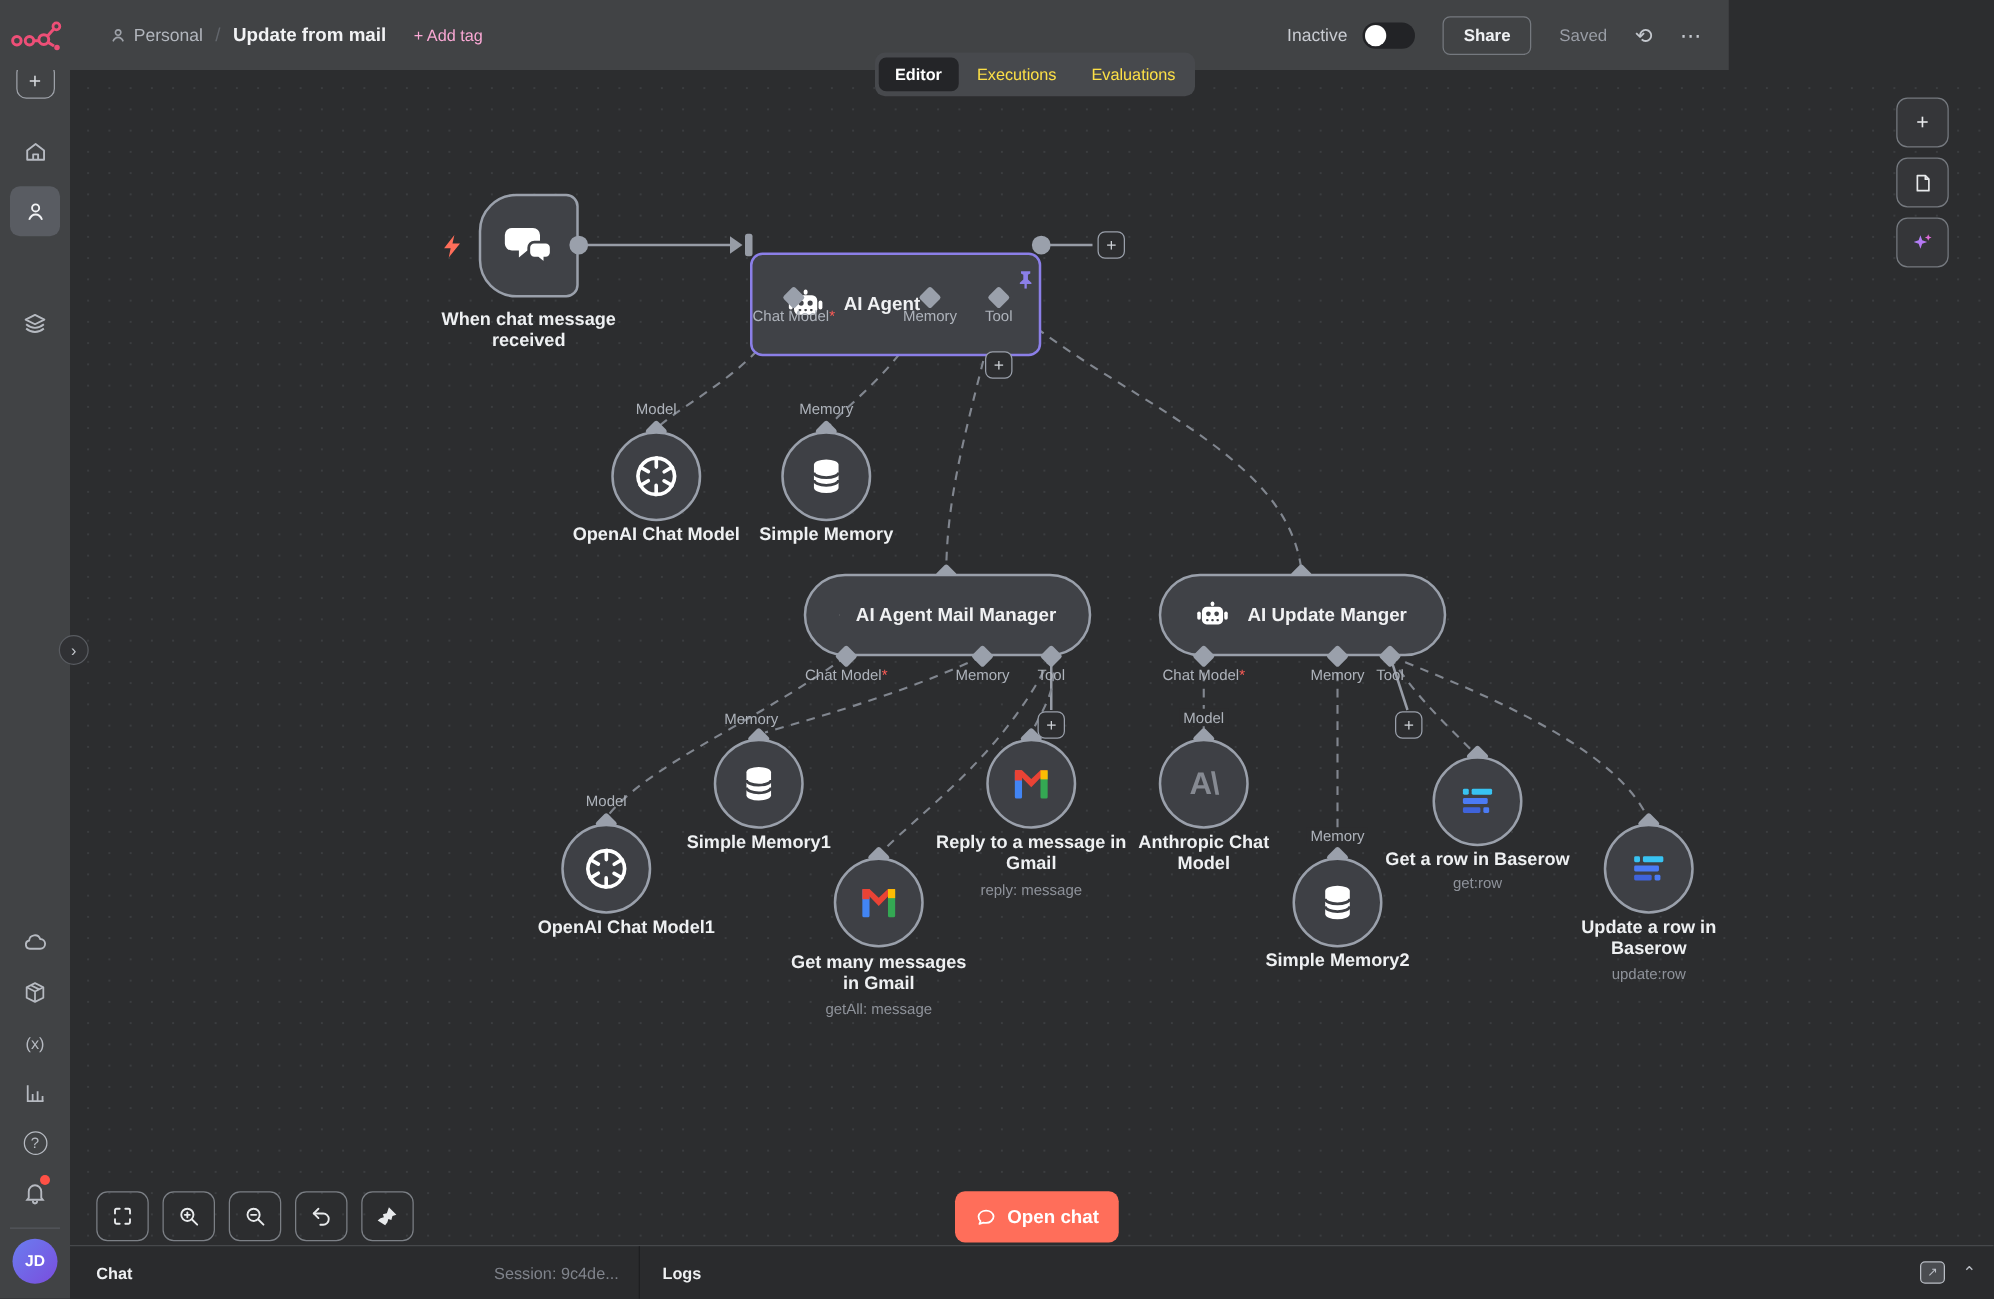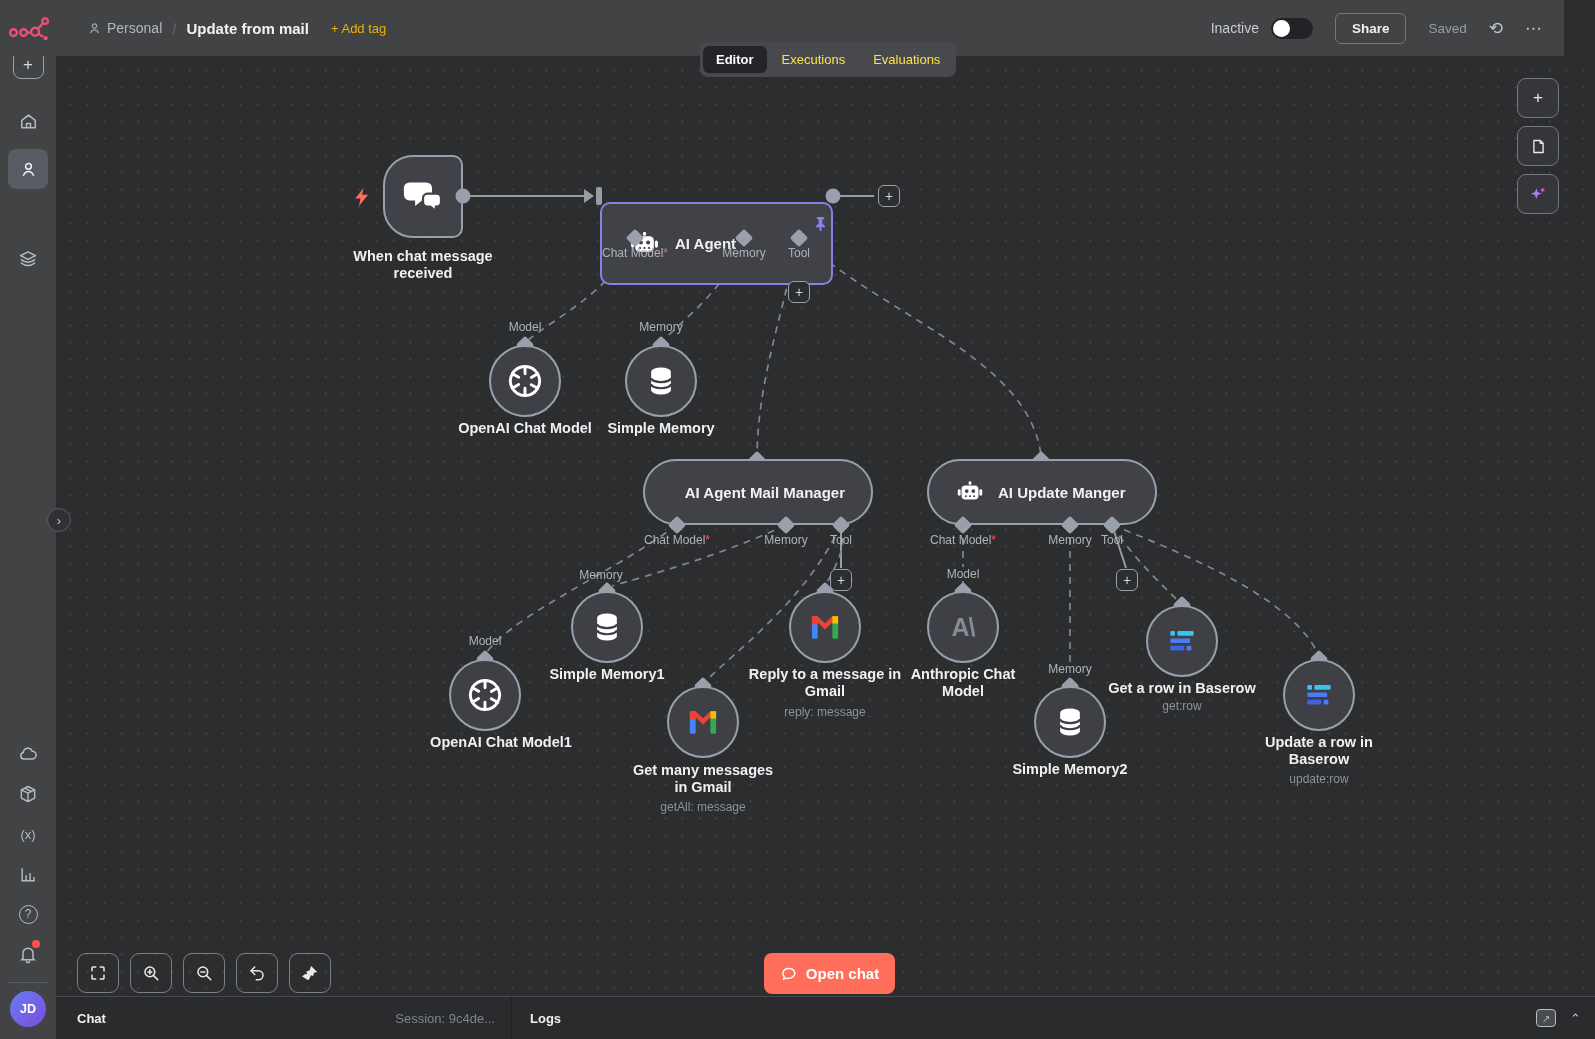--- a/index.html
+++ b/index.html
@@ -1,37 +1,37 @@
 <!DOCTYPE html>
 <html><head>
 <meta charset="utf-8">
 <style>
   * { margin:0; padding:0; box-sizing:border-box; }
   html,body { width:1595px; height:1039px; overflow:hidden; background:#2c2d2f;
     font-family:"Liberation Sans","DejaVu Sans",sans-serif; }
   .app { position:relative; width:1595px; height:1039px; }
 
   
-  .topbar { position:absolute; left:0; top:0; width:1564px; height:56px; background:#414345;
+  .topbar { position:absolute; left:0; top:0; width:1383px; height:56px; background:#414345;
     display:flex; align-items:center; z-index:30; }
   .siderail { position:absolute; left:0; top:0; width:56px; height:1039px; background:#414345;
     z-index:20; display:flex; flex-direction:column; align-items:center; }
   .canvas { position:absolute; left:56px; top:56px; width:1539px; height:940px; background:#2c2d2f;
     background-image:radial-gradient(#3b3d40 1.1px, transparent 1.2px); background-size:17px 17px;
     background-position:6px 6px; z-index:1; overflow:hidden; }
   .bottombar { position:absolute; left:56px; top:996px; width:1539px; height:43px; background:#2a2b2d;
     border-top:1px solid #46484b; z-index:25; }
 
   
   .logo { margin:0 8px 0 8px; display:flex; align-items:center; }
   .crumb { display:flex; align-items:center; gap:10px; margin-left:28px; }
   .crumb .proj { color:#b2b6bd; font-size:14px; display:flex; align-items:center; gap:6px; }
   .crumb .sep { color:#62666c; font-size:15px; }
   .crumb .title { color:#f1f2f4; font-size:15px; font-weight:700; }
-  .crumb .addtag { color:#eab308; font-size:13px; margin-left:12px; }
+  .crumb .addtag { color:#f9a8d4; font-size:13px; margin-left:12px; }
   .topbar-right { margin-left:auto; display:flex; align-items:center; gap:22px; padding-right:22px; }
   .inactive-lbl { color:#c9ccd2; font-size:14px; }
   .toggle { width:42px; height:21px; border-radius:11px; background:#222326; position:relative; margin-left:-10px; }
   .toggle .knob { position:absolute; left:2px; top:2px; width:17px; height:17px; border-radius:50%; background:#fff; }
   .share-btn { border:1px solid #75797f; border-radius:6px; color:#eef0f2; font-size:13.5px; font-weight:600;
     padding:7px 16px; background:transparent; }
   .saved { color:#999da5; font-size:13.5px; }
   .iconbtn { color:#c4c8ce; font-size:17px; line-height:1; background:none; border:none; }
 
   

